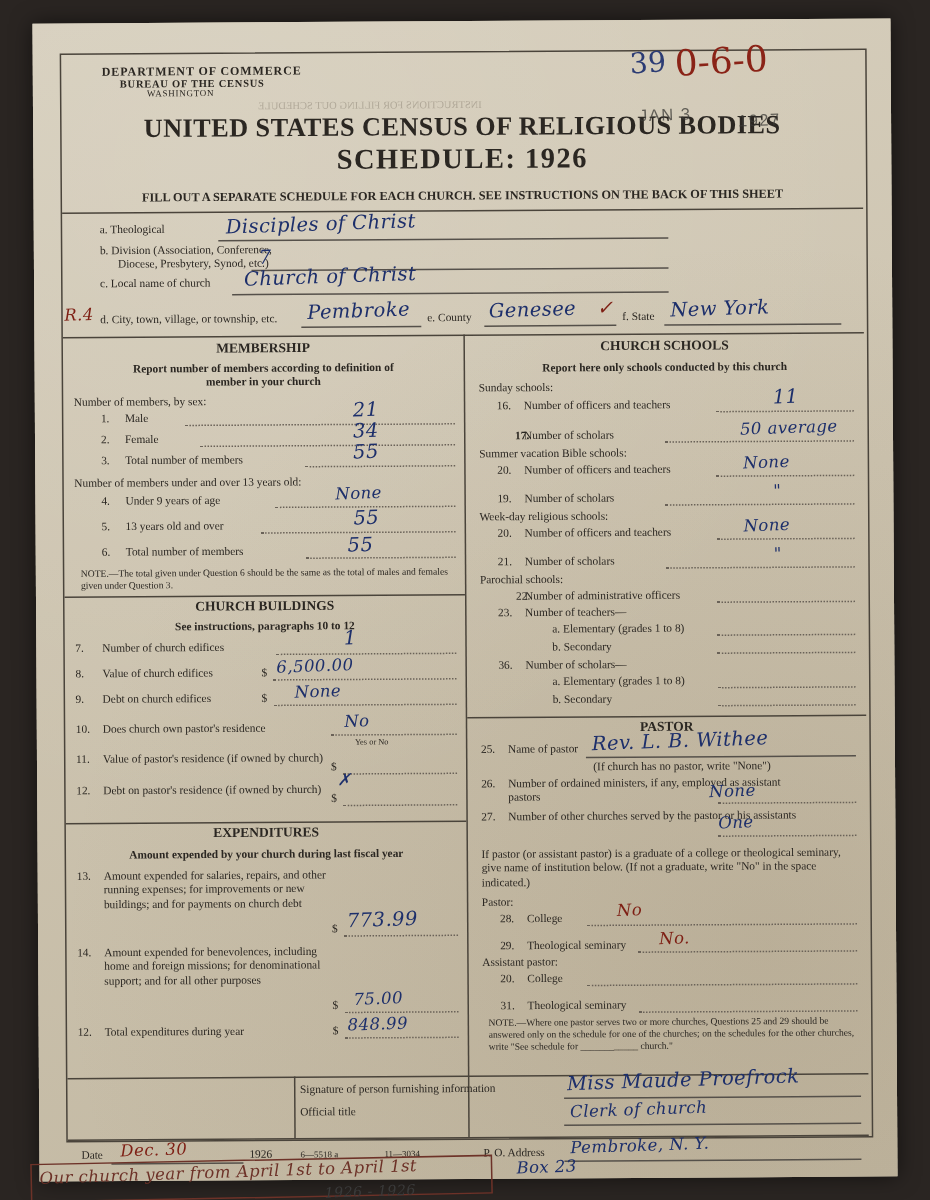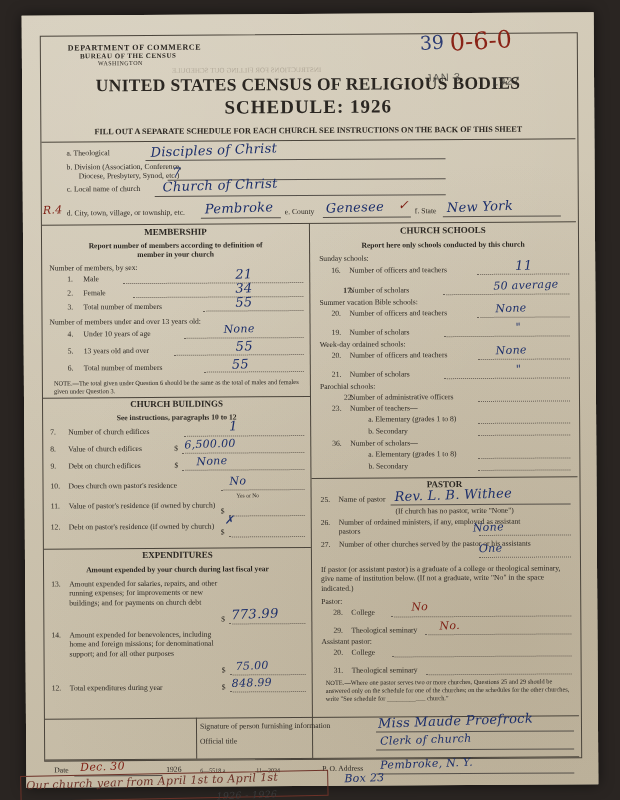--- a/index.html
+++ b/index.html
@@ -157,21 +157,21 @@
     <div class="hw" style="left:212px;top:266px;">34</div>
 
     <div class="lbl" style="left:44px;top:287px;">3.</div>
     <div class="lbl" style="left:60px;top:287px;">Total number of members</div>
     <div class="uline" style="left:180px;top:296px;width:100px;border-bottom:1px dotted #6a6258;"></div>
     <div class="hw" style="left:212px;top:280px;">55</div>
 
     <div class="lbl" style="left:26px;top:302px;">Number of members under and over 13 years old:</div>
 
     <div class="lbl" style="left:44px;top:314px;">4.</div>
-    <div class="lbl" style="left:60px;top:314px;">Under 10 years of age</div>
+    <div class="lbl" style="left:60px;top:314px;">Under 9 years of age</div>
     <div class="uline" style="left:160px;top:323px;width:120px;border-bottom:1px dotted #6a6258;"></div>
     <div class="hw sm" style="left:200px;top:308px;">None</div>
 
     <div class="lbl" style="left:44px;top:331px;">5.</div>
     <div class="lbl" style="left:60px;top:331px;">13 years old and over</div>
     <div class="uline" style="left:150px;top:340px;width:130px;border-bottom:1px dotted #6a6258;"></div>
     <div class="hw" style="left:212px;top:324px;">55</div>
 
     <div class="lbl" style="left:44px;top:348px;">6.</div>
     <div class="lbl" style="left:60px;top:348px;">Total number of members</div>
@@ -258,21 +258,21 @@
     <div class="lbl" style="left:308px;top:295px;">20.</div>
     <div class="lbl" style="left:326px;top:295px;">Number of officers and teachers</div>
     <div class="uline" style="left:454px;top:304px;width:92px;border-bottom:1px dotted #6a6258;"></div>
     <div class="hw sm" style="left:472px;top:289px;">None</div>
 
     <div class="lbl" style="left:308px;top:314px;">19.</div>
     <div class="lbl" style="left:326px;top:314px;">Number of scholars</div>
     <div class="uline" style="left:420px;top:323px;width:126px;border-bottom:1px dotted #6a6258;"></div>
     <div class="hw sm" style="left:492px;top:308px;">"</div>
 
-    <div class="lbl" style="left:296px;top:326px;">Week-day ordained schools:</div>
+    <div class="lbl" style="left:296px;top:326px;">Week-day religious schools:</div>
     <div class="lbl" style="left:308px;top:337px;">20.</div>
     <div class="lbl" style="left:326px;top:337px;">Number of officers and teachers</div>
     <div class="uline" style="left:454px;top:346px;width:92px;border-bottom:1px dotted #6a6258;"></div>
     <div class="hw sm" style="left:472px;top:331px;">None</div>
 
     <div class="lbl" style="left:308px;top:356px;">21.</div>
     <div class="lbl" style="left:326px;top:356px;">Number of scholars</div>
     <div class="uline" style="left:420px;top:365px;width:126px;border-bottom:1px dotted #6a6258;"></div>
     <div class="hw sm" style="left:492px;top:350px;">"</div>
 

